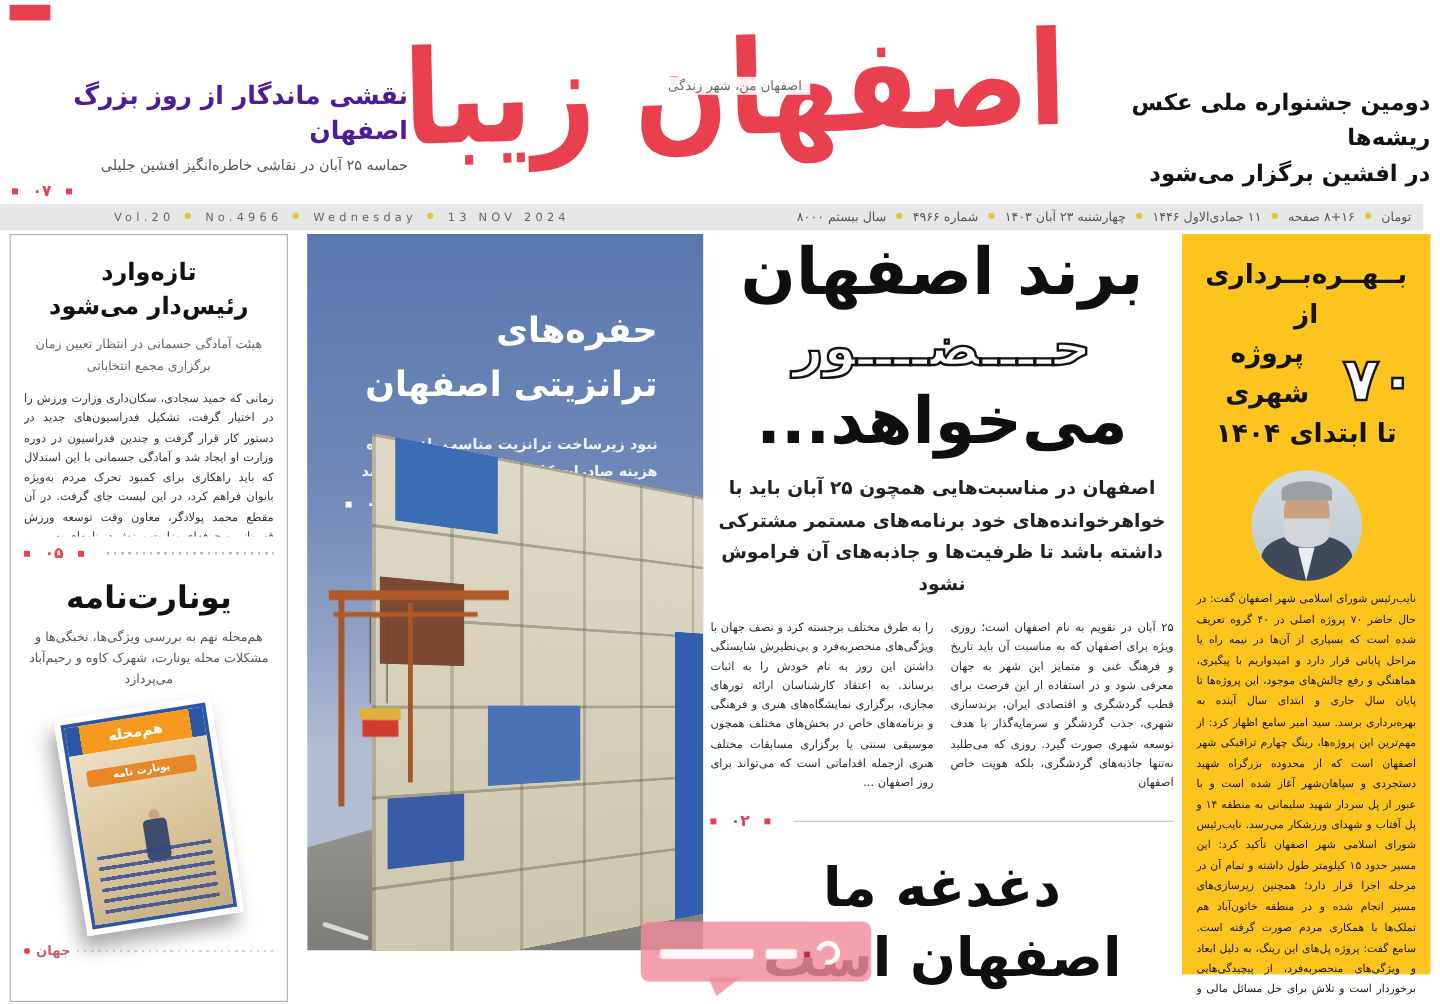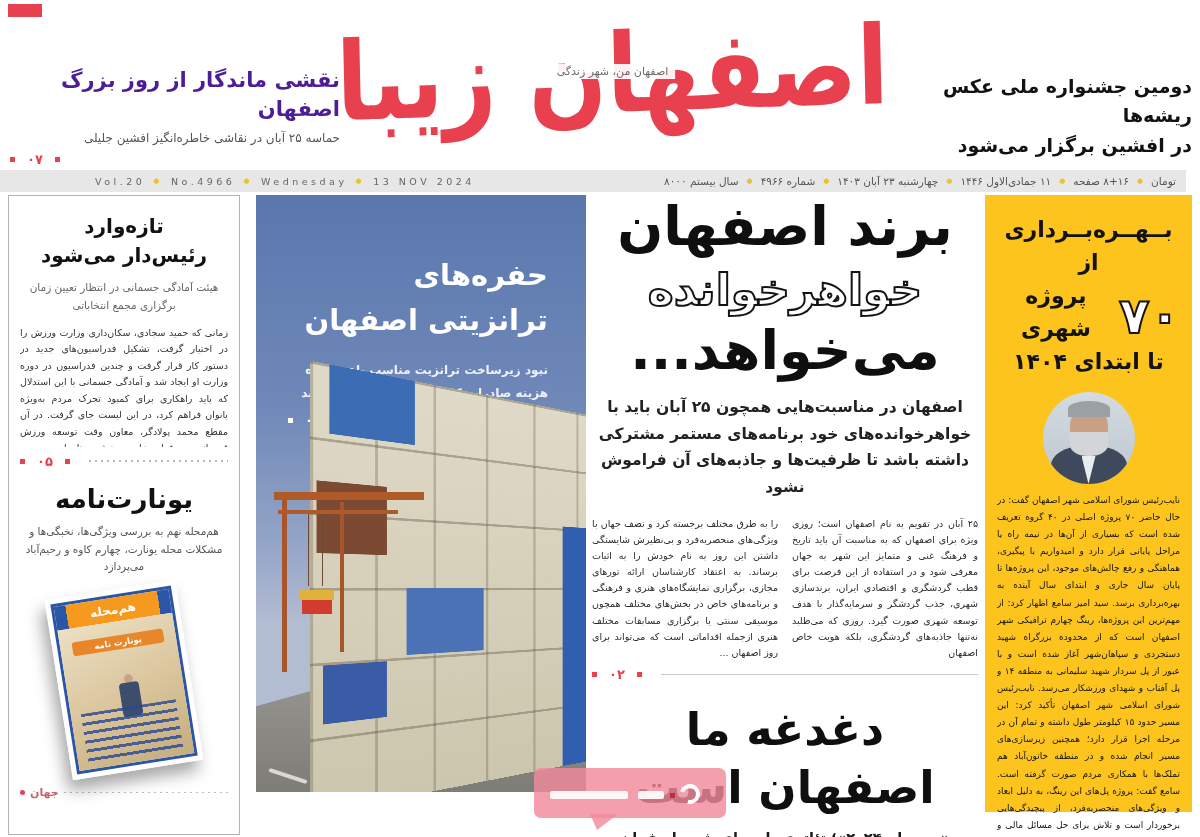--- a/index.html
+++ b/index.html
@@ -127,21 +127,21 @@
   .ms-h1{font-size:54px;font-weight:bold;color:#0f0f0f;line-height:1.12;}
   .ms-h1.outline{
     font-size:44px;color:#ffffff;line-height:1.3;margin:4px 0 2px;
     -webkit-text-stroke:2px #141414;text-shadow:0 0 1px #141414;
   }
   .ms-sub{font-size:15.5px;font-weight:bold;color:#222;line-height:1.72;margin-top:13px;padding:0 4px;}
   .ms-body{display:flex;gap:14px;margin-top:15px;text-align:justify;font-size:9.5px;line-height:1.7;color:#2a2a2a;height:142px;overflow:hidden;}
   .ms-body>div{flex:1;}
   .ms-h2{font-size:45px;font-weight:bold;color:#0f0f0f;line-height:1.3;margin-top:20px;}
   .ms-sub2{font-size:14.5px;font-weight:bold;color:#1c1c1c;margin-top:12px;}
-  .main-story .pmark{margin-top:10px;text-align:right;}
+  .main-story .pmark{margin-top:20px;text-align:right;}
   
   .yellow-box{
     position:absolute;left:985px;top:195px;width:207px;height:617px;
     background:var(--yellow);padding:18px 12px 10px;direction:rtl;
   }
   .yb-title{font-weight:bold;color:#131313;text-align:center;line-height:1.5;}
   .yb-l1,.yb-l3{font-size:22px;}
   .yb-l2{display:flex;align-items:center;justify-content:center;gap:4px;direction:rtl;}
   .yb-num{
     font-size:50px;font-weight:bold;color:#fff;line-height:1;
@@ -213,21 +213,21 @@
     <div class="lb-sub">هیئت آمادگی جسمانی در انتظار تعیین زمان برگزاری مجمع انتخاباتی</div>
     <div class="lb-body">زمانی که حمید سجادی، سکان‌داری وزارت ورزش را در اختیار گرفت، تشکیل فدراسیون‌های جدید در دستور کار قرار گرفت و چندین فدراسیون در دوره وزارت او ایجاد شد و آمادگی جسمانی با این استدلال که باید راهکاری برای کمبود تحرک مردم به‌ویژه بانوان فراهم کرد، در این لیست جای گرفت. در آن مقطع محمد پولادگر، معاون وقت توسعه ورزش قهرمانی و حرفه‌ای وزارت ورزش در نامه‌ای به...</div>
     <div class="pmark dotted">
       <span class="sq"></span>
       <span class="num">۰۵</span>
       <span class="sq"></span>
       <span class="hline"></span>
     </div>
 
     <div class="lb-h2">یونارت‌نامه</div>
-    <div class="lb-sub2">هم‌محله نهم به بررسی ویژگی‌ها، نخبگی‌ها و مشکلات محله یونارت، چهارم کاوه و رحیم‌آباد می‌پردازد</div>
+    <div class="lb-sub2">هم‌محله نهم به بررسی ویژگی‌ها، نخبگی‌ها و مشکلات محله یونارت، شهرک کاوه و رحیم‌آباد می‌پردازد</div>
 
     <div class="cover-wrap">
       <div class="cover">
         <div class="cover-inner">
           <div class="cover-band">هم‌محله</div>
           <div class="cover-photo">
             <div class="cover-title">یونارت نامه</div>
             <div class="cover-man-head"></div>
             <div class="cover-man-body"></div>
             <div class="cover-rows"></div>
@@ -279,21 +279,21 @@
       <div class="crane-beam" style="left:22px;bottom:278px;width:120px;height:4px;"></div>
       <div class="crane-cable" style="left:52px;bottom:206px;height:72px;"></div>
       <div class="crane-cable" style="left:66px;bottom:206px;height:72px;"></div>
       <div class="spreader2" style="left:44px;bottom:192px;width:34px;height:10px;"></div>
       <div class="spreader" style="left:46px;bottom:178px;width:30px;height:14px;"></div>
     </div>
   </section>
 
   <section class="main-story">
     <div class="ms-h1">برند اصفهان</div>
-    <div class="ms-h1 outline">خواهرخوانده</div>
+    <div class="ms-h1 outline">حــــضــــور</div>
     <div class="ms-h1">می‌خواهد...</div>
     <div class="ms-sub">اصفهان در مناسبت‌هایی همچون ۲۵ آبان باید با خواهرخوانده‌های خود برنامه‌های مستمر مشترکی داشته باشد تا ظرفیت‌ها و جاذبه‌های آن فراموش نشود</div>
     <div class="ms-body">
       <div>۲۵ آبان در تقویم به نام اصفهان است؛ روزی ویژه برای اصفهان که به مناسبت آن باید تاریخ و فرهنگ غنی و متمایز این شهر به جهان معرفی شود و در استفاده از این فرصت برای قطب گردشگری و اقتصادی ایران، برندسازی شهری، جذب گردشگر و سرمایه‌گذار با هدف توسعه شهری صورت گیرد. روزی که می‌طلبد نه‌تنها جاذبه‌های گردشگری، بلکه هویت خاص اصفهان</div>
       <div>را به طرق مختلف برجسته کرد و نصف جهان با ویژگی‌های منحصربه‌فرد و بی‌نظیرش شایستگی داشتن این روز به نام خودش را به اثبات برساند. به اعتقاد کارشناسان ارائه تورهای مجازی، برگزاری نمایشگاه‌های هنری و فرهنگی و برنامه‌های خاص در بخش‌های مختلف همچون موسیقی سنتی یا برگزاری مسابقات مختلف هنری ازجمله اقداماتی است که می‌تواند برای روز اصفهان ...</div>
     </div>
     <div class="pmark">
       <span class="sq"></span>
       <span class="num">۰۲</span>
       <span class="sq"></span>

